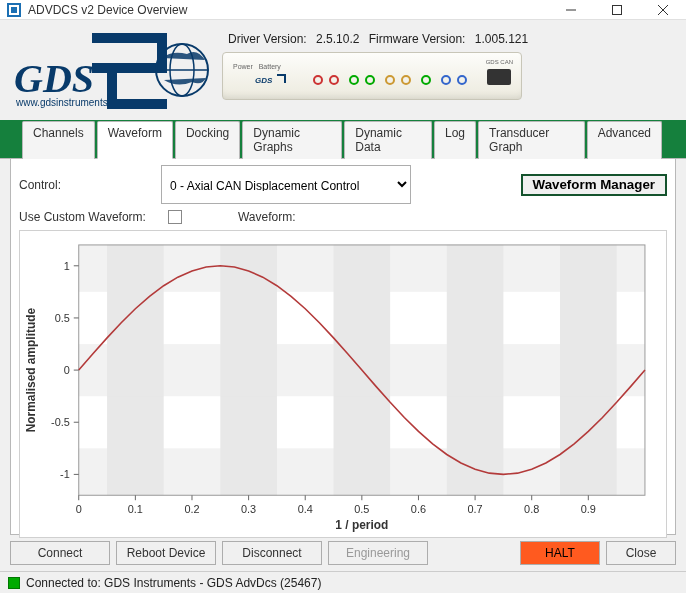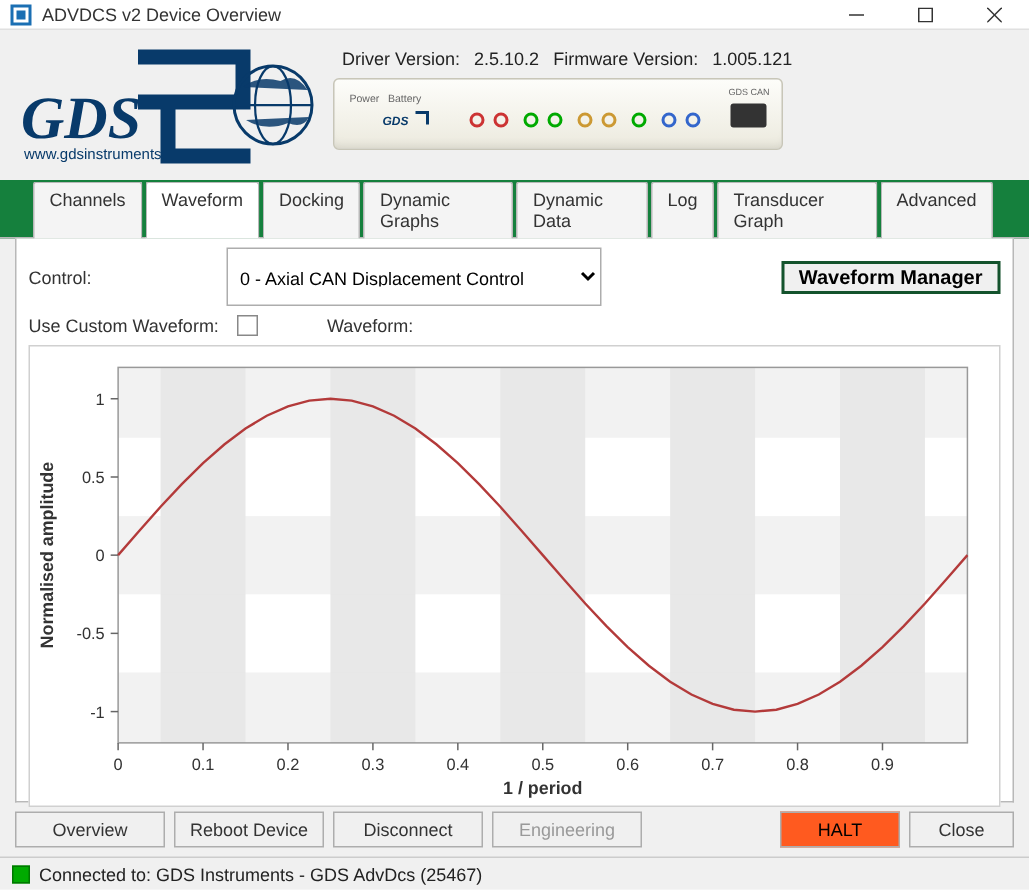--- a/index.html
+++ b/index.html
@@ -97,21 +97,21 @@
 
   .panel {
     background:#fff;
     margin: 0 10px;
     border: 1px solid #b8b8b8;
     border-top: none;
     padding: 6px 8px 8px;
     height: 376px;
   }
 
-  .form-row { display:flex; align-items:center; margin-bottom:6px; gap:12px; }
+  .form-row { display:flex; align-items:center; margin-bottom:6px; gap:22px; }
   .form-row label { font-size:12px; color:#333; }
   .control-label { width: 120px; }
   select {
     font: inherit; height: 39px;
     border: 1px solid #adadad;
     background:#fff;
     padding: 12px 4px;
   }
   .wfm-btn {
     margin-left:auto;
@@ -316,21 +316,21 @@
         <line x1="53" y1="30.99999999999997" x2="58" y2="30.99999999999997" stroke="#666"></line>
         <text x="49" y="34.99999999999997" font-size="11" text-anchor="end" fill="#333">1</text>
         <text x="343" y="296" font-size="12" font-weight="bold" text-anchor="middle" fill="#333">1 / period</text>
         <text x="14" y="136" font-size="12" font-weight="bold" text-anchor="middle" fill="#333" transform="rotate(-90 14 136)">Normalised amplitude</text>
         <path d="M58 136 L72.25 119.62 L86.5 103.55499999999998 L100.75 88.32999999999998 L115 74.25999999999999 L129.25 61.764999999999986 L143.5 51.05500000000001 L157.75 42.44499999999999 L172 36.14500000000001 L186.25 32.26000000000002 L200.5 30.99999999999997 L214.75 32.26000000000002 L229 36.14500000000001 L243.25 42.44499999999999 L257.5 51.05500000000001 L271.75 61.764999999999986 L286 74.25999999999999 L300.25 88.32999999999998 L314.5 103.55499999999998 L328.75 119.62 L343 136 L357.25 152.38 L371.5 168.445 L385.75 183.67000000000002 L400 197.74 L414.25 210.235 L428.5 220.945 L442.75 229.555 L457 235.855 L471.25 239.74 L485.5 241 L499.75 239.74 L514 235.855 L528.25 229.555 L542.5 220.945 L556.75 210.235 L571 197.74 L585.25 183.67000000000002 L599.5 168.445 L613.75 152.38 L628 136 " fill="none" stroke="#b33a3a" stroke-width="1.6"></path>
       </svg>
   </div>
 </div>
 
 <div class="bottom-buttons">
-  <button>Overview</button>
+  <button>Connect</button>
   <button>Reboot Device</button>
   <button>Disconnect</button>
   <button disabled="">Engineering</button>
   <div class="spacer"></div>
   <button class="halt-btn">HALT</button>
   <button class="close-btn">Close</button>
 </div>
 
 <div class="statusbar">
   <div class="status-dot"></div>

